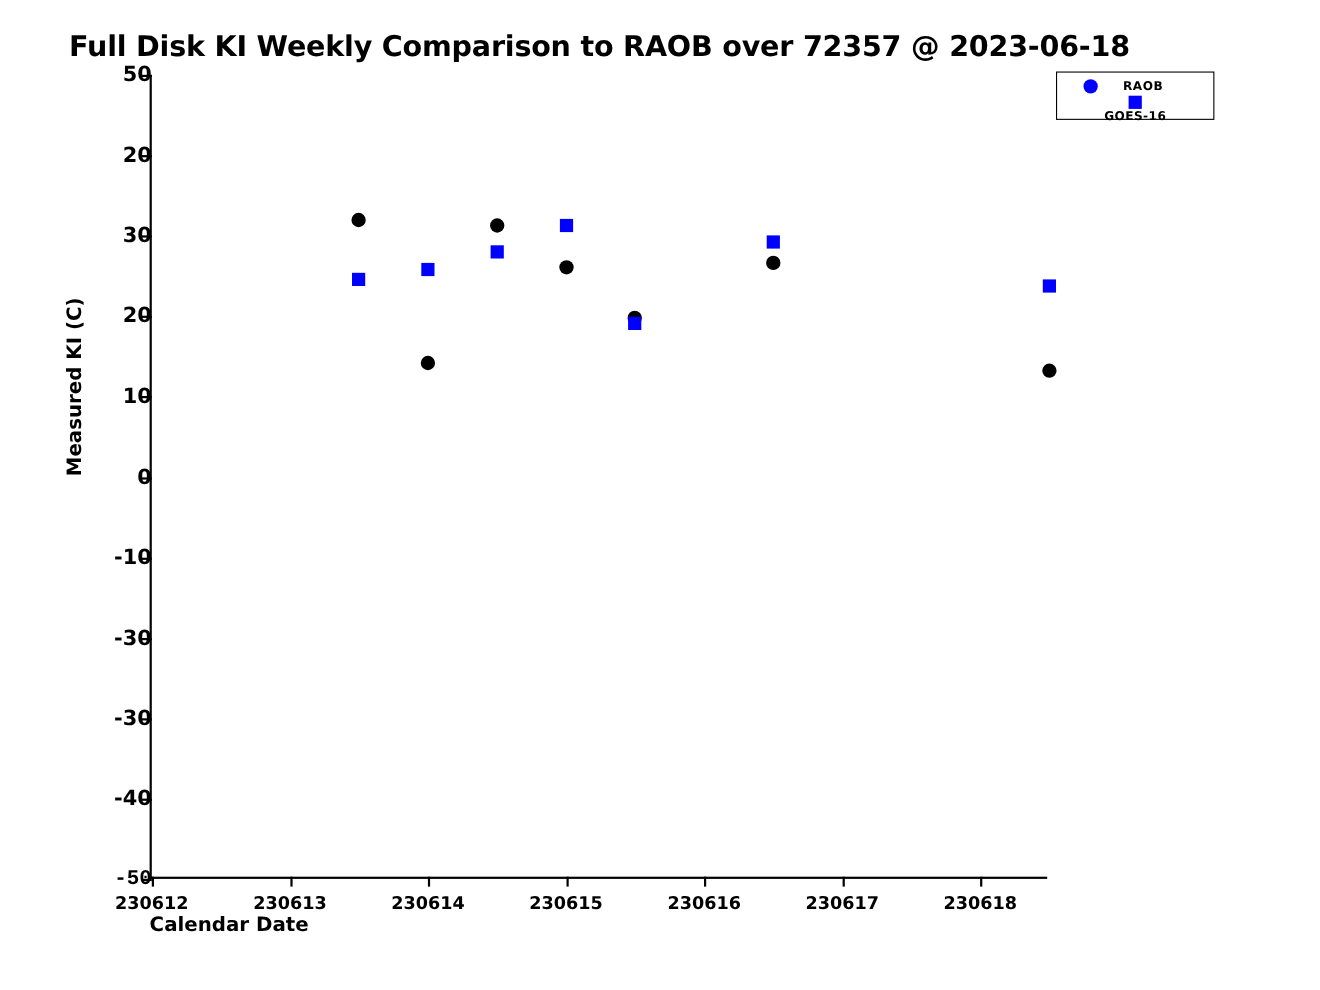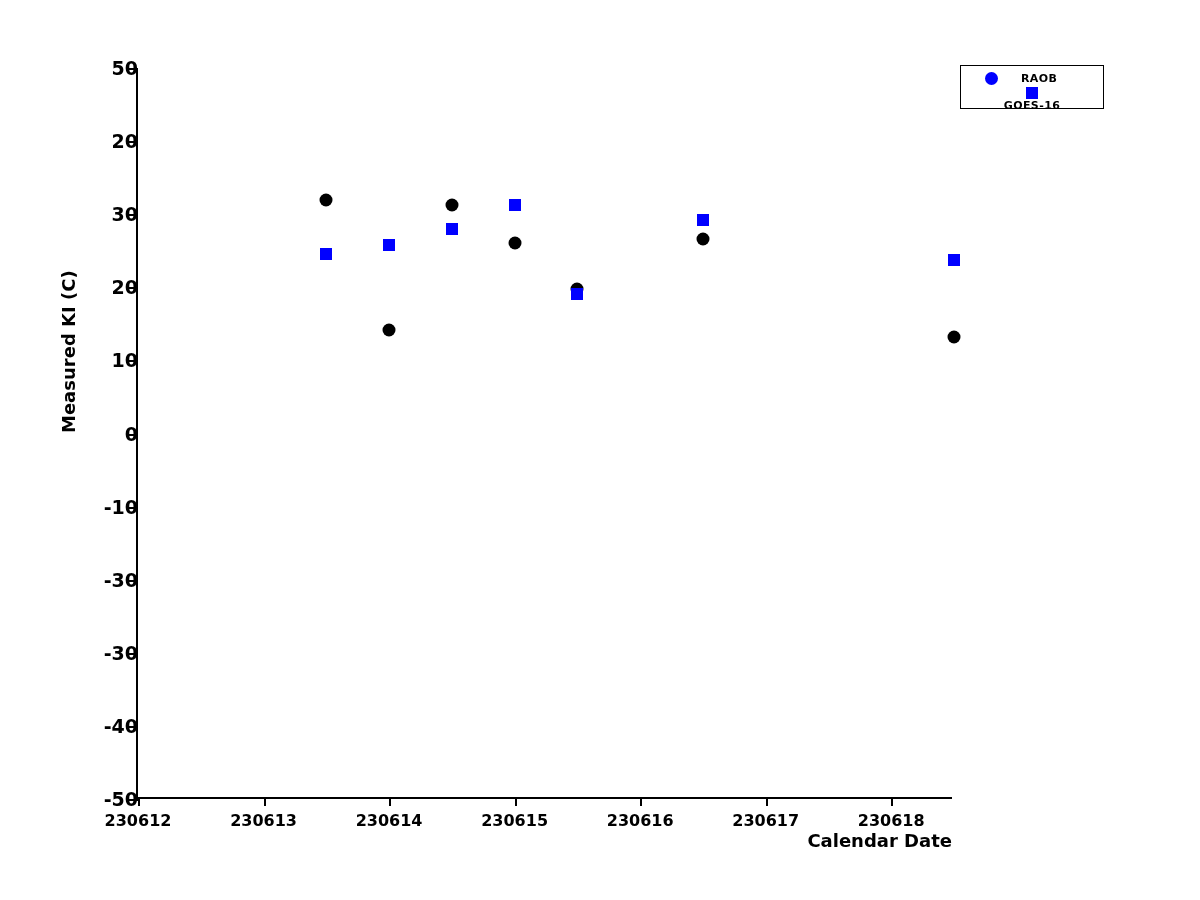--- a/index.html
+++ b/index.html
@@ -77,21 +77,21 @@
     font-weight: bold;
     color: #000;
     white-space: nowrap;
     font-family: "DejaVu Sans", sans-serif;
   }
   .axis-label-x {
     position: absolute;
     left: 136px;
     top: 830px;
     width: 816px;
-    text-align: right;
+    text-align: left;
     font-size: 18px;
     font-weight: bold;
     color: #000;
     font-family: "DejaVu Sans", sans-serif;
   }
   .axis-label-y {
     position: absolute;
     left: 58px;
     top: 433px;
     font-size: 18px;
@@ -154,20 +154,21 @@
     color: #000;
     font-family: "DejaVu Sans", sans-serif;
     letter-spacing: 0.4px;
   }
 </style>
 </head>
 <body>
 
 <div id="figure">
 
+  <div class="chart-title">Full Disk KI Weekly Comparison to RAOB over 72357 @ 2023-06-18</div>
 
   <div id="plot-area">
     <div id="yticks">
         <div class="ytick-line" style="top: 0px;"></div>
         <div class="ytick-label" style="top: 0px;">50</div>
         <div class="ytick-line" style="top: 73.1px;"></div>
         <div class="ytick-label" style="top: 73.1px;">20</div>
         <div class="ytick-line" style="top: 146.2px;"></div>
         <div class="ytick-label" style="top: 146.2px;">30</div>
         <div class="ytick-line" style="top: 219.3px;"></div>
@@ -178,21 +179,21 @@
         <div class="ytick-label" style="top: 365.5px;">0</div>
         <div class="ytick-line" style="top: 438.6px;"></div>
         <div class="ytick-label" style="top: 438.6px;">-10</div>
         <div class="ytick-line" style="top: 511.7px;"></div>
         <div class="ytick-label" style="top: 511.7px;">-30</div>
         <div class="ytick-line" style="top: 584.8px;"></div>
         <div class="ytick-label" style="top: 584.8px;">-30</div>
         <div class="ytick-line" style="top: 657.9px;"></div>
         <div class="ytick-label" style="top: 657.9px;">-40</div>
         <div class="ytick-line" style="top: 731px;"></div>
-        <div class="ytick-label" style="top: 731px;">-50</div>
+        <div class="ytick-label" style="top: 731px; font-family: Liberation Mono, monospace;">-50</div>
       </div>
     <div id="xticks">
         <div class="xtick-line" style="left: 0px;"></div>
         <div class="xtick-label" style="left: 0px;">230612</div>
         <div class="xtick-line" style="left: 125.538px;"></div>
         <div class="xtick-label" style="left: 125.538px;">230613</div>
         <div class="xtick-line" style="left: 251.077px;"></div>
         <div class="xtick-label" style="left: 251.077px;">230614</div>
         <div class="xtick-line" style="left: 376.615px;"></div>
         <div class="xtick-label" style="left: 376.615px;">230615</div>

